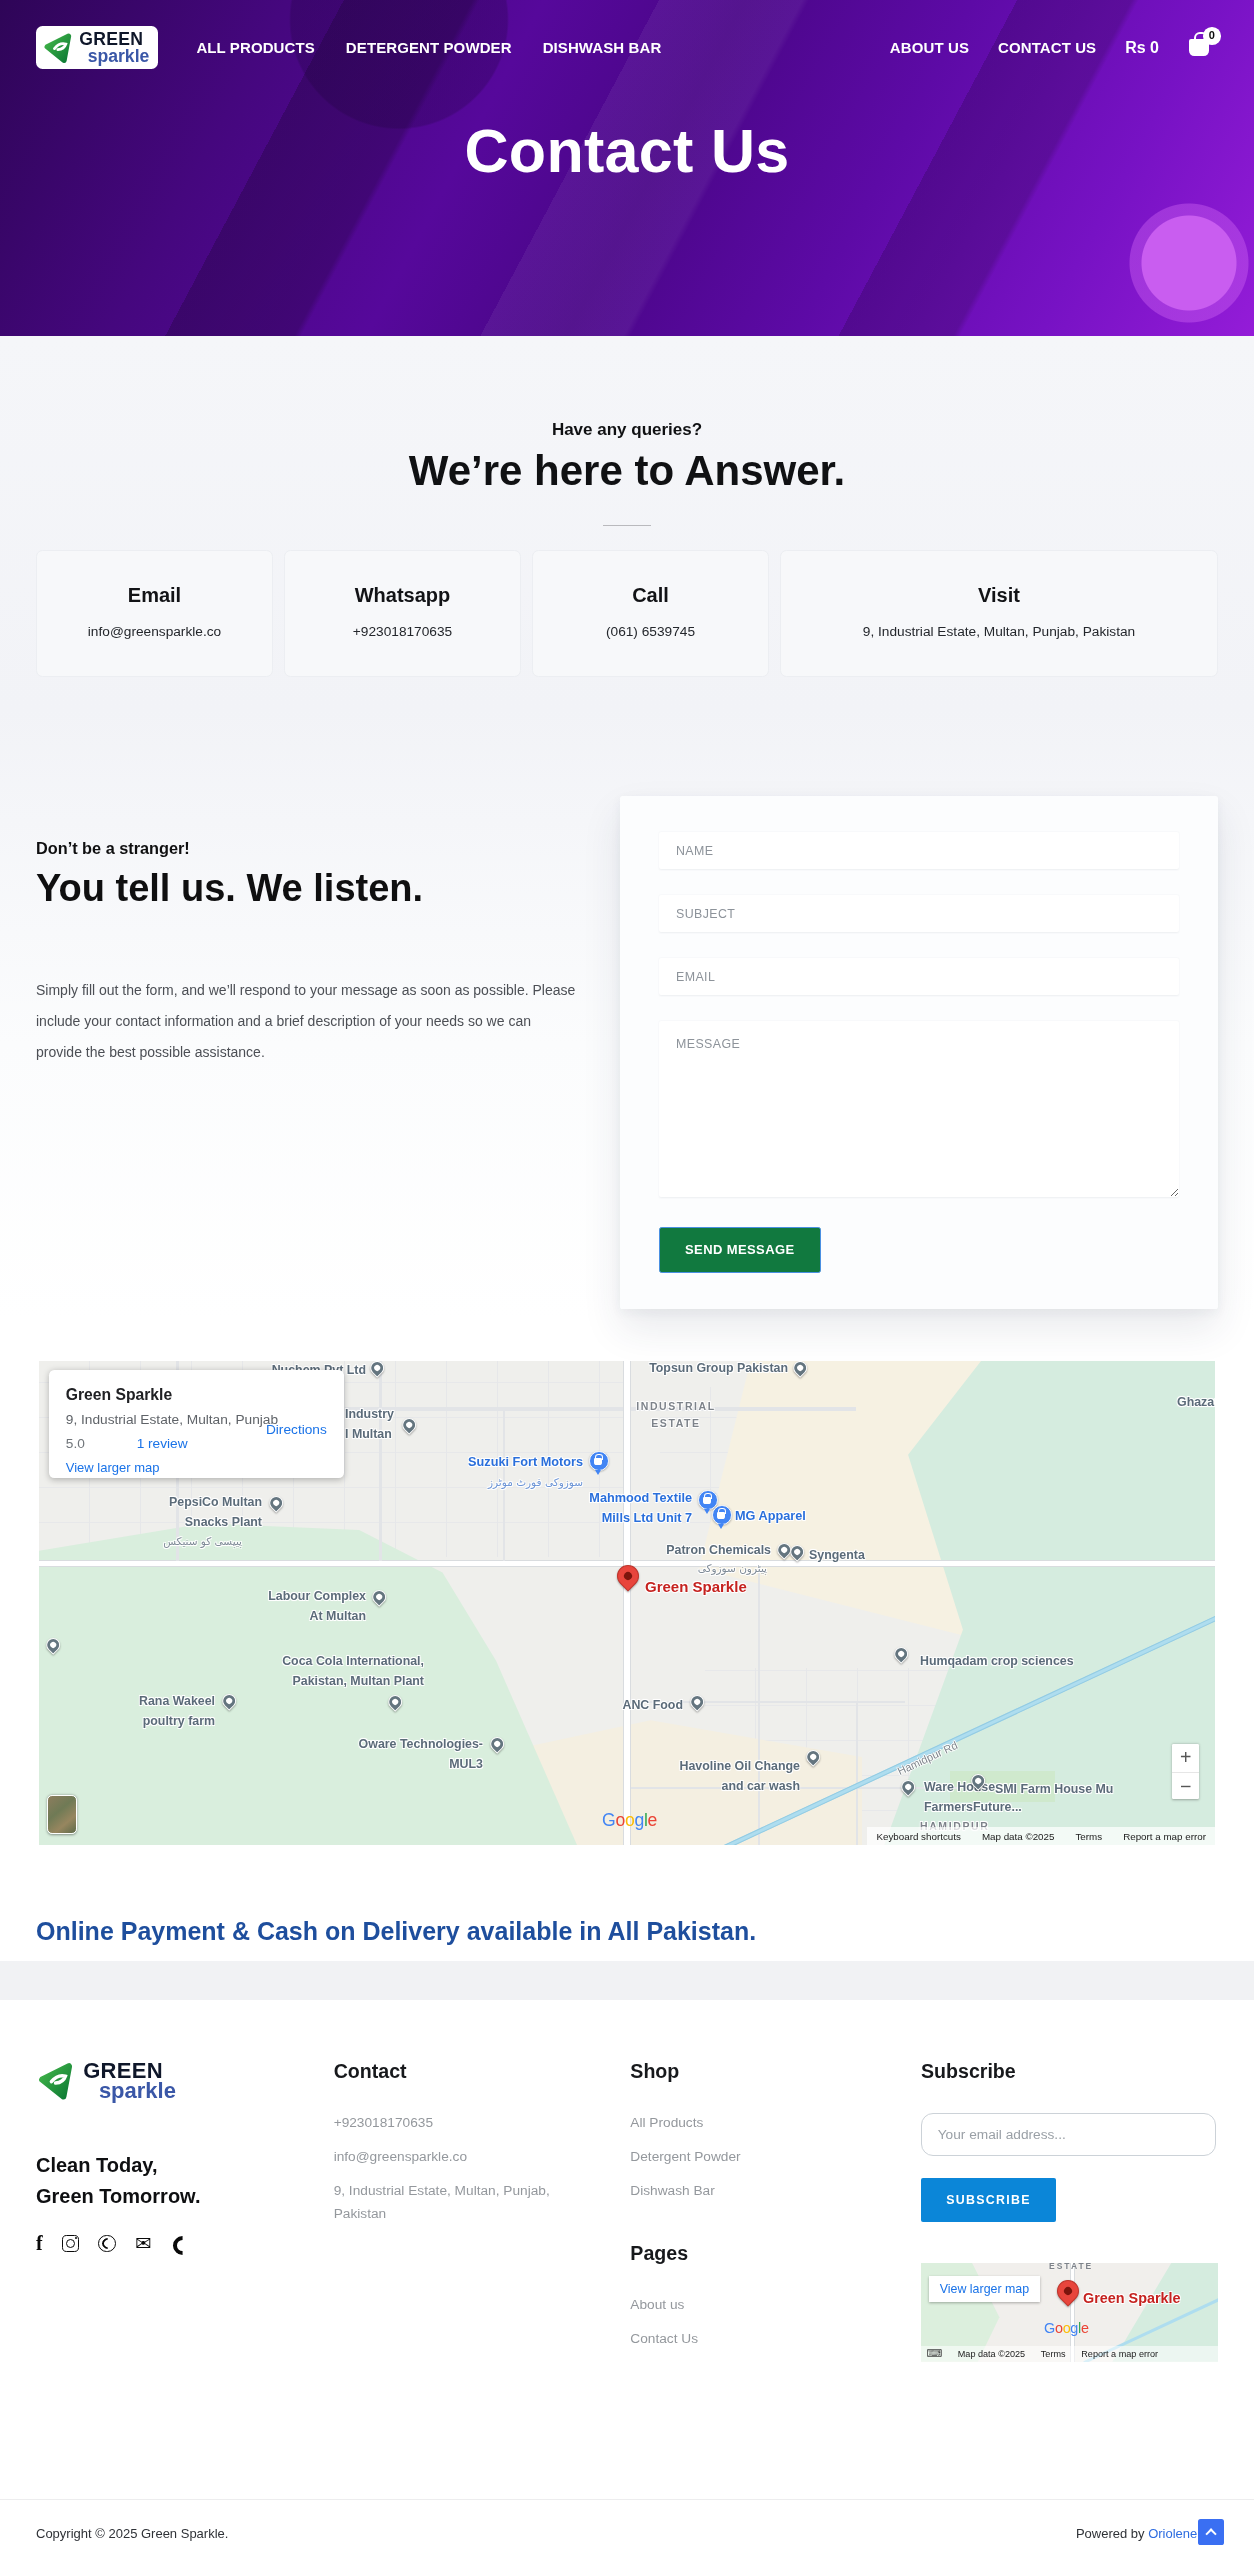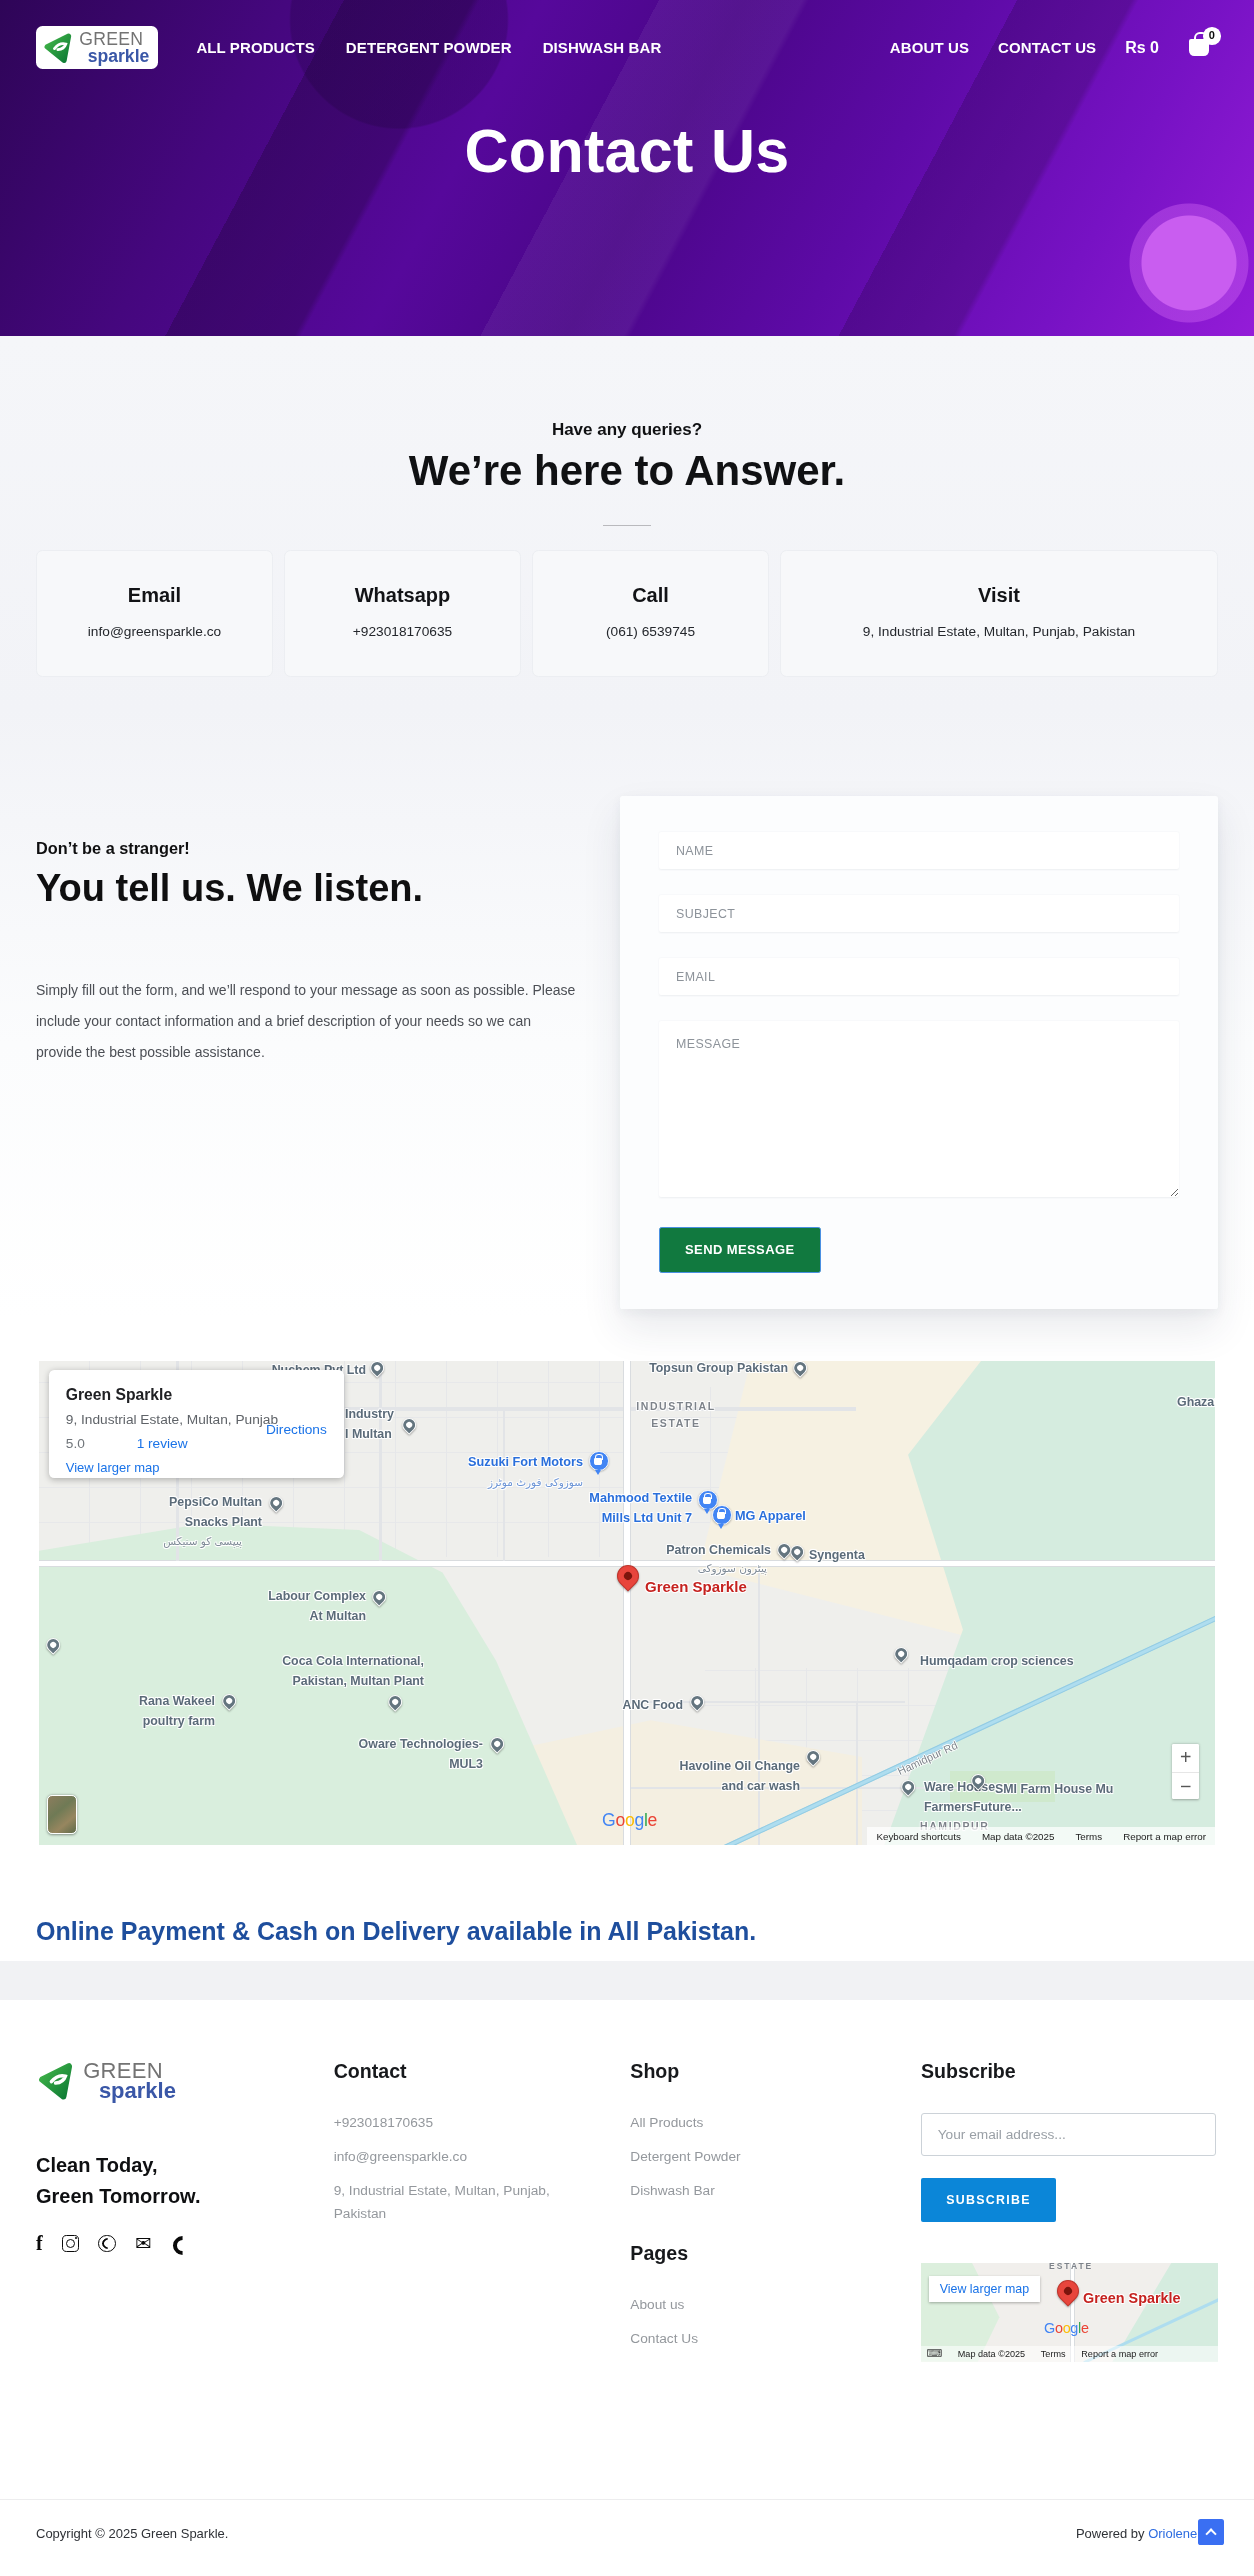--- a/index.html
+++ b/index.html
@@ -18,21 +18,21 @@
         rgba(255,255,255,.06) 46% 56%, transparent 56.5% 71%, rgba(0,0,0,.16) 71% 79%, transparent 79.5%);
   }
   .hero::after { content:""; position:absolute; inset:0;
     background:
       radial-gradient(circle at 1189px 263px, #c95df0 0 47px, rgba(201,93,240,.45) 48px 59px, rgba(201,93,240,0) 60px),
       radial-gradient(circle at 399px 19.6px, rgba(20,0,45,.22) 0 108px, rgba(20,0,45,0) 110px);
   }
   .topbar { position:absolute; top:26px; left:0; right:0; z-index:5; display:flex; align-items:center; padding:0 36px; }
   .logo-badge { background:#fff; border-radius:6.5px; padding:4.6px 9.1px 4.6px 5.9px; display:flex; align-items:center; gap:3.3px; }
   .logo-txt { line-height:.92; }
-  .lg1 { display:block; font-size:17.6px; font-weight:400; letter-spacing:0.3px; color:#737373; }
+  .lg1 { display:block; font-size:17.6px; font-weight:700; letter-spacing:0.3px; color:#0f172a; }
   .lg2 { display:block; font-size:17.6px; font-weight:700; color:#3a57a7; margin-left:8.5px; }
   .f-logo .lg1 { font-size:22px; }
   .f-logo .lg2 { font-size:22px; margin-left:15.7px; }
   .nav-left { display:flex; gap:31px; margin-left:38px; }
   .nav-right { display:flex; gap:29px; align-items:center; margin-left:auto; }
   .nav-link { color:#fff; font-size:15px; font-weight:700; letter-spacing:0.1px; white-space:nowrap; }
   .cart-total { color:#fff; font-size:16px; font-weight:700; }
   .cart { position:relative; margin-left:1.3px; margin-right:9.1px; }
   .bag { display:block; width:19.6px; height:17px; background:#fff; border-radius:2px 2px 5.2px 5.2px; position:relative; }
   .bag::before { content:""; position:absolute; top:-7.2px; left:4.6px; width:10.5px; height:8.5px;
@@ -153,21 +153,21 @@
     border:2.3px solid transparent; border-bottom:2.3px solid #0a0a0a; border-left:2.3px solid #0a0a0a;
     border-radius:50%; transform:rotate(45deg); }
   .env { font-size:19.6px; line-height:1; font-family:"DejaVu Sans", sans-serif; }
   .ph { width:18.3px; height:18.3px; position:relative; }
   .ph::before { content:""; position:absolute; left:2px; top:2px; width:11px; height:11px;
     border:4.6px solid transparent; border-bottom:4.6px solid #0a0a0a; border-left:4.6px solid #0a0a0a;
     border-radius:50%; transform:rotate(45deg); }
   .fh { font-size:19.6px; font-weight:700; color:#17191c; margin-bottom:30px; }
   .fh.pages { margin-top:41px; }
   .fitem, .flink { display:block; font-size:13.7px; color:#94989d; margin-bottom:14.4px; line-height:1.45; }
-  .sub-input { display:block; width:295px; height:43px; border:0.7px solid #ccd2d8; border-radius:3px;
+  .sub-input { display:block; width:295px; height:43px; border:0.7px solid #ccd2d8; border-radius:12px;
     padding:0 15.7px; font-size:13.7px; color:#333; font-family:inherit; }
   .sub-input::placeholder { color:#9aa0a6; }
   .sub-btn { margin-top:22px; width:135px; height:44px; background:#0b86d8; color:#fff; border:0; border-radius:2px;
     font-size:12.4px; font-weight:700; letter-spacing:1.3px; font-family:inherit; cursor:pointer; }
 
   .minimap { position:relative; margin-top:41px; width:297px; height:99px; background:#f1efec; overflow:hidden; }
   .mm-green-l { position:absolute; left:0; top:0; width:98px; height:99px; background:#dcefdd;
     clip-path:polygon(0 0, 52% 0, 80% 55%, 58% 100%, 0 100%); }
   .mm-green-r { position:absolute; right:-6.5px; top:0; width:118px; height:99px; background:#d5ecdf;
     clip-path:polygon(55% 0, 100% 0, 100% 100%, 5% 100%); }

